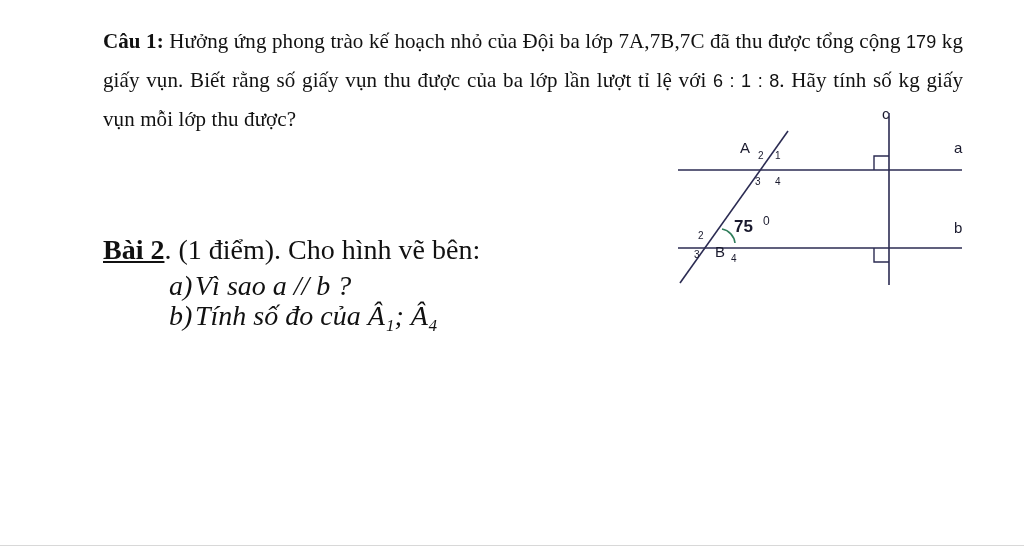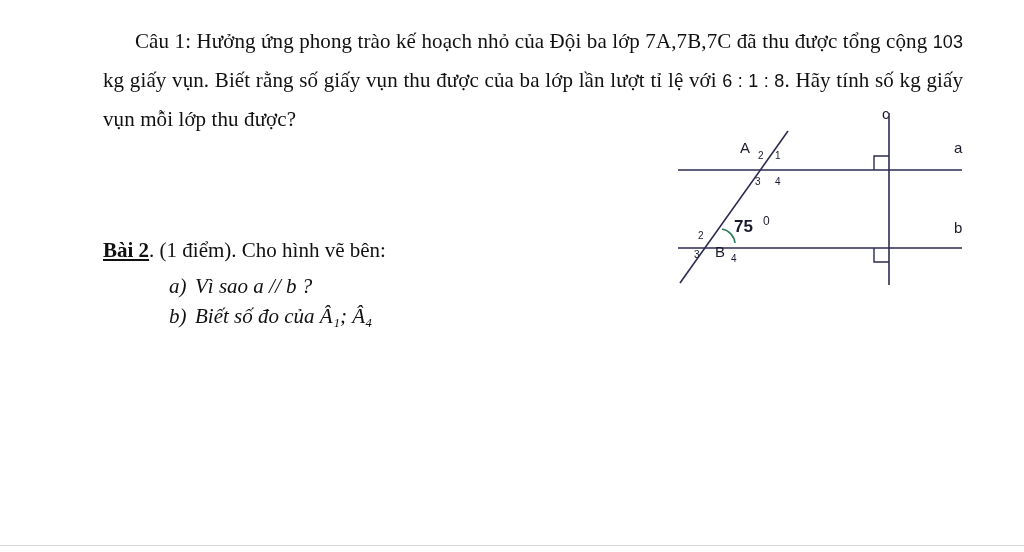--- a/index.html
+++ b/index.html
@@ -32,31 +32,31 @@
     left: 103px;
     top: 22px;
     width: 860px;
   }
   .q1 {
     font-size: 21px;
     line-height: 38px;
     text-align: justify;
     letter-spacing: 0.1px;
   }
-  .q1 b { font-weight: normal; margin-left: 32px; }
+  .q1 b { font-weight: bold; }
   .num {
     font-family: "Liberation Sans", sans-serif;
     font-size: 18px;
   }
   .bai2-block {
     position: absolute;
     left: 103px;
     top: 235px;
     width: 600px;
-    font-size: 21px;
+    font-size: 28px;
     line-height: 30px;
   }
   .bai2-title {
     font-weight: bold;
     text-decoration: underline;
   }
   .bai2-line1 { margin-bottom: 6px; }
   .bai2-items {
     margin-left: 66px;
     font-style: italic;
@@ -79,34 +79,34 @@
     fill: #1a1a2e;
   }
 </style>
 </head>
 <body>
 
 <div class="page">
 
   <div class="text-block">
     <div class="q1">
-      <b>Câu 1:</b><span> Hưởng ứng phong trào kế hoạch nhỏ của Đội ba lớp 7A,7B,7C đã thu được tổng cộng </span><span class="num">103</span><span> kg giấy vụn. Biết rằng số giấy vụn thu được của ba lớp lần lượt tỉ lệ với </span><span class="num">6 : 1 : 8</span><span>. Hãy tính số kg giấy vụn mỗi lớp thu được?</span>
+      <b>Câu 1:</b><span> Hưởng ứng phong trào kế hoạch nhỏ của Đội ba lớp 7A,7B,7C đã thu được tổng cộng </span><span class="num">179</span><span> kg giấy vụn. Biết rằng số giấy vụn thu được của ba lớp lần lượt tỉ lệ với </span><span class="num">6 : 1 : 8</span><span>. Hãy tính số kg giấy vụn mỗi lớp thu được?</span>
     </div>
   </div>
 
   <div class="bai2-block">
     <div class="bai2-line1">
       <span class="bai2-title">Bài 2</span><span>. (1 điểm).  Cho hình vẽ  bên:</span>
     </div>
     <div class="bai2-items">
       <div class="bai2-item">
         <span class="lbl">a)</span><span>Vì sao a // b ?</span>
       </div>
       <div class="bai2-item">
-        <span class="lbl">b)</span><span>Biết số đo của Â₁; Â₄</span>
+        <span class="lbl">b)</span><span>Tính số đo của Â₁; Â₄</span>
       </div>
     </div>
   </div>
 
   <div class="figure">
     <svg width="330" height="200" viewBox="0 0 330 200">
 
       <line x1="18" y1="65" x2="302" y2="65" stroke="#2b2b52" stroke-width="1.6"></line>
 
       <line x1="18" y1="143" x2="302" y2="143" stroke="#2b2b52" stroke-width="1.6"></line>

